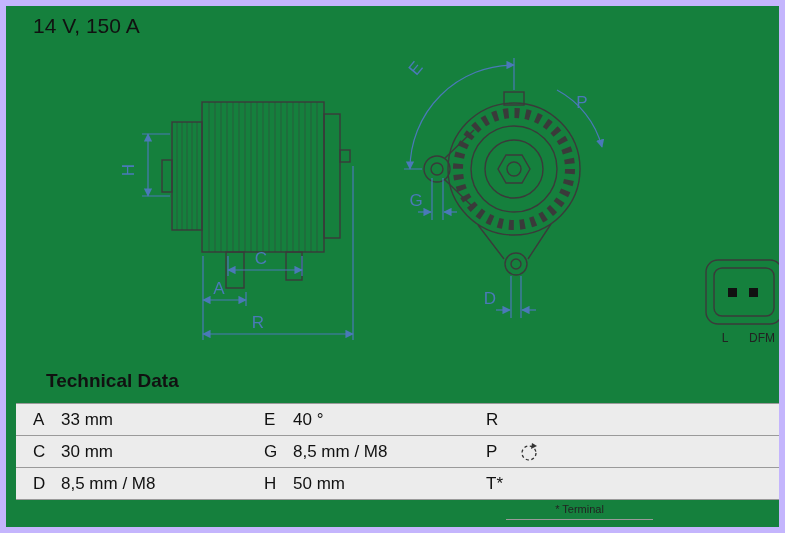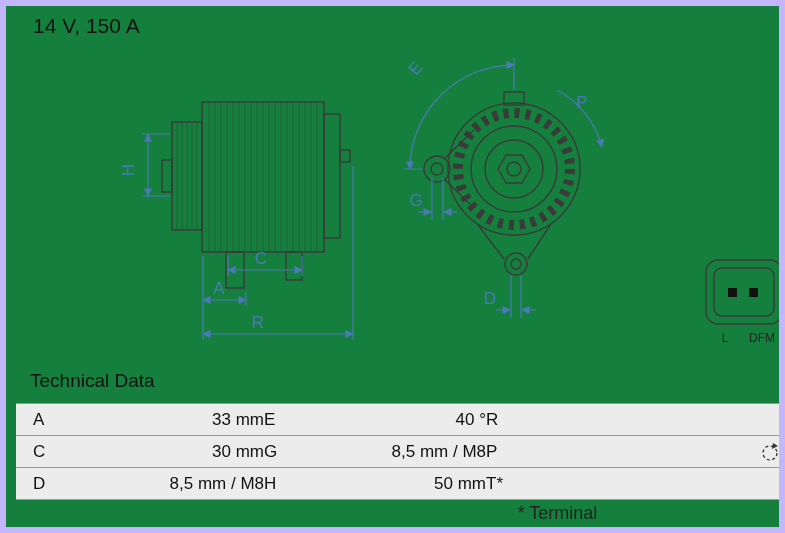--- a/index.html
+++ b/index.html
@@ -9,33 +9,33 @@
     border:6px solid #c4b5fd; box-sizing:border-box; overflow:hidden;
   }
   .title { position:absolute; left:27px; top:8px; font-size:21px; color:#111; }
   .drawing { position:absolute; left:0; top:0; }
   .drawing .ink { stroke:#3a3a3a; fill:none; stroke-width:1.4; }
   .drawing .ink-thin { stroke:#3a3a3a; fill:none; stroke-width:0.8; opacity:0.65; }
   .drawing .slots { stroke:#3a3a3a; fill:none; stroke-width:10; stroke-dasharray:5 6; }
   .drawing .dim { stroke:#4a79b8; fill:none; stroke-width:1.2; }
   .drawing .dimlabel { fill:#4a79b8; font-size:17px; font-family:"Liberation Sans",sans-serif; }
   .drawing .conlabel { fill:#222; font-size:12px; font-family:"Liberation Sans",sans-serif; }
-  .tech-heading { position:absolute; left:24px; top:364px; font-size:19px; font-weight:normal; }
+  .tech-heading { position:absolute; left:40px; top:364px; font-size:19px; font-weight:bold; }
   .table { position:absolute; left:10px; top:397px; width:765px; border-top:1px solid #9a9a9a; }
   .row {
     display:grid; grid-template-columns:45px 203px 29px 193px 32px 1fr;
     align-items:center; height:31px; background:#ececec;
     border-bottom:1px solid #9a9a9a; font-size:17px;
   }
   .key { padding-left:17px; }
-  .val { padding-left:0;text-align:right; }
+  .val { padding-left:0; }
   .rot-icon { vertical-align:middle; }
   .footnote {
-    position:absolute; left:478px; top:497px; width:147px; text-align:center;
-    font-size:18px; color:#222; border-bottom:1px solid #9a9a9a; padding-bottom:4px;
+    position:absolute; left:500px; top:497px; width:147px; text-align:center;
+    font-size:11px; color:#222; border-bottom:1px solid #9a9a9a; padding-bottom:4px;
   }
 </style>
 </head>
 <body>
 
 <div class="page">
 
   <div class="title">14 V, 150 A</div>
 
   <svg class="drawing" width="785" height="360" viewBox="0 0 785 360">

